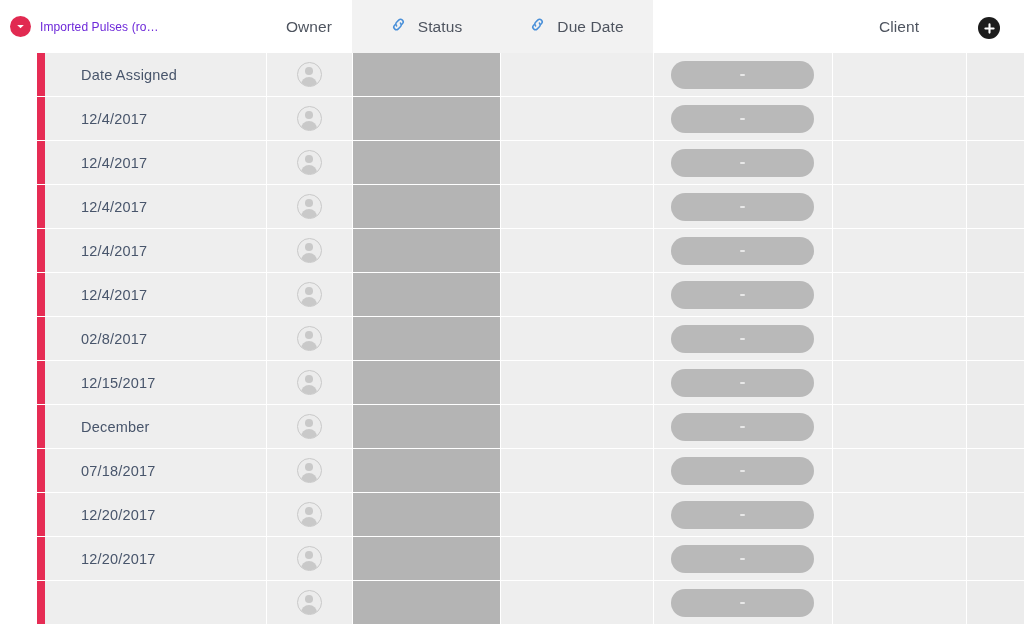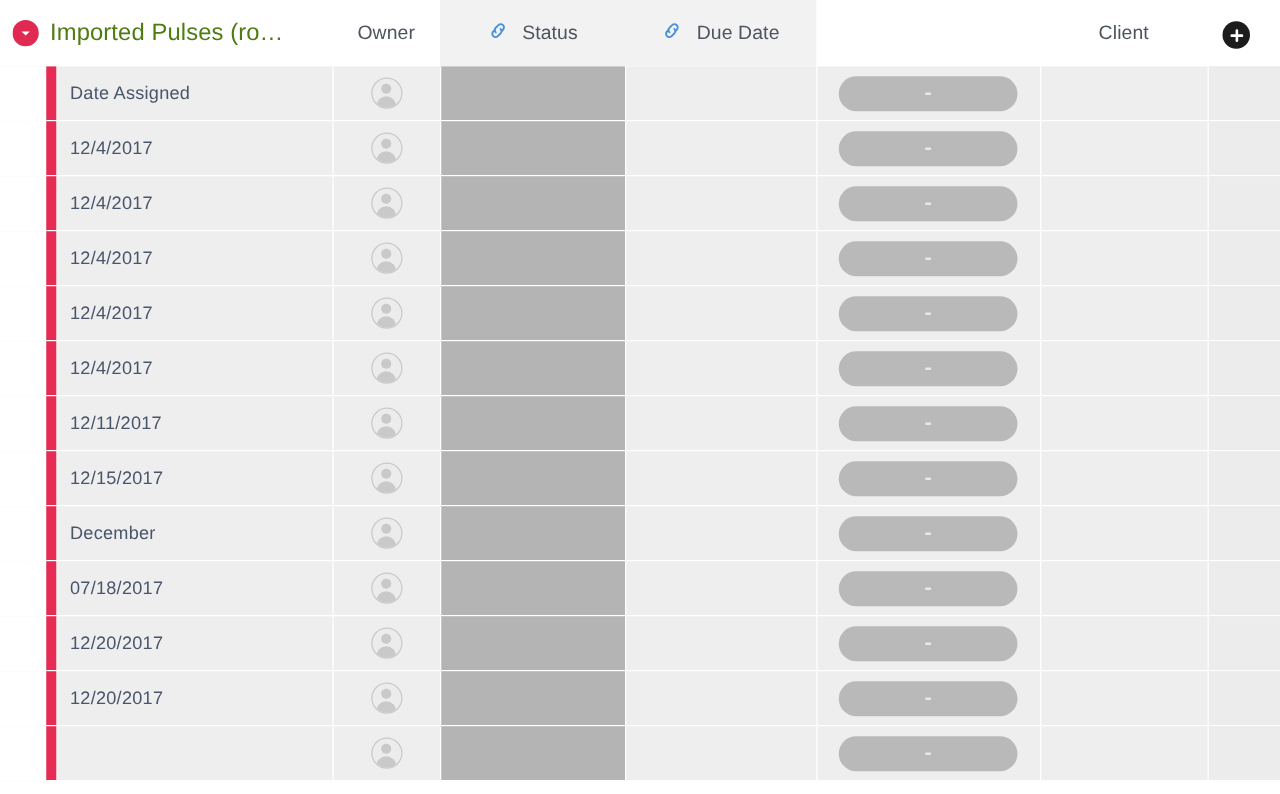--- a/index.html
+++ b/index.html
@@ -78,22 +78,22 @@
     height: 21px;
     border-radius: 50%;
     background: #e12a51;
     flex: 0 0 auto;
     display: flex;
     align-items: center;
     justify-content: center;
   }
   .collapse-icon svg { display: block; }
   .group-title {
-    color: #4d7c0f;
-    font-size: 19px;
+    color: #6d28d9;
+    font-size: 12px;
     white-space: nowrap;
     overflow: hidden;
     text-overflow: clip;
     letter-spacing: .1px;
   }
 
   .link-head {
     display: flex;
     align-items: center;
     gap: 11px;
@@ -154,21 +154,21 @@
   .cell {
     position: absolute;
     top: 0;
     height: 100%;
     box-sizing: border-box;
     display: flex;
     align-items: center;
   }
 
   
-  .c-name   { left: 45px;  width: 221px; padding-left: 11px; }
+  .c-name   { left: 45px;  width: 221px; padding-left: 36px; }
   .c-owner  { left: 266px; width: 86px;  justify-content: center; }
   .c-status { left: 352px; width: 148px; }
   .c-due    { left: 500px; width: 153px; }
   .c-long   { left: 653px; width: 179px; justify-content: center; }
   .c-client { left: 832px; width: 134px; }
   .c-extra  { left: 966px; width: 58px;  background: #ececec; }
 
   .cell-div {
     position: absolute;
     top: 0;
@@ -492,21 +492,21 @@
         <div class="cell-div" style="left:352px"></div>
         <div class="cell-div" style="left:500px"></div>
         <div class="cell-div" style="left:653px"></div>
         <div class="cell-div" style="left:832px"></div>
         <div class="cell-div" style="left:966px"></div>
       </div>
       <div class="row">
         <div class="left-gutter"></div>
         <div class="color-stripe"></div>
         <div class="cell c-name">
-          <span class="name-text">12/11/2017</span>
+          <span class="name-text">02/8/2017</span>
         </div>
         <div class="cell c-owner">
           <span class="avatar"></span>
         </div>
         <div class="cell c-status">
           <span class="status-block"></span>
         </div>
         <div class="cell c-due">
           <span class="empty-fill"></span>
         </div>

